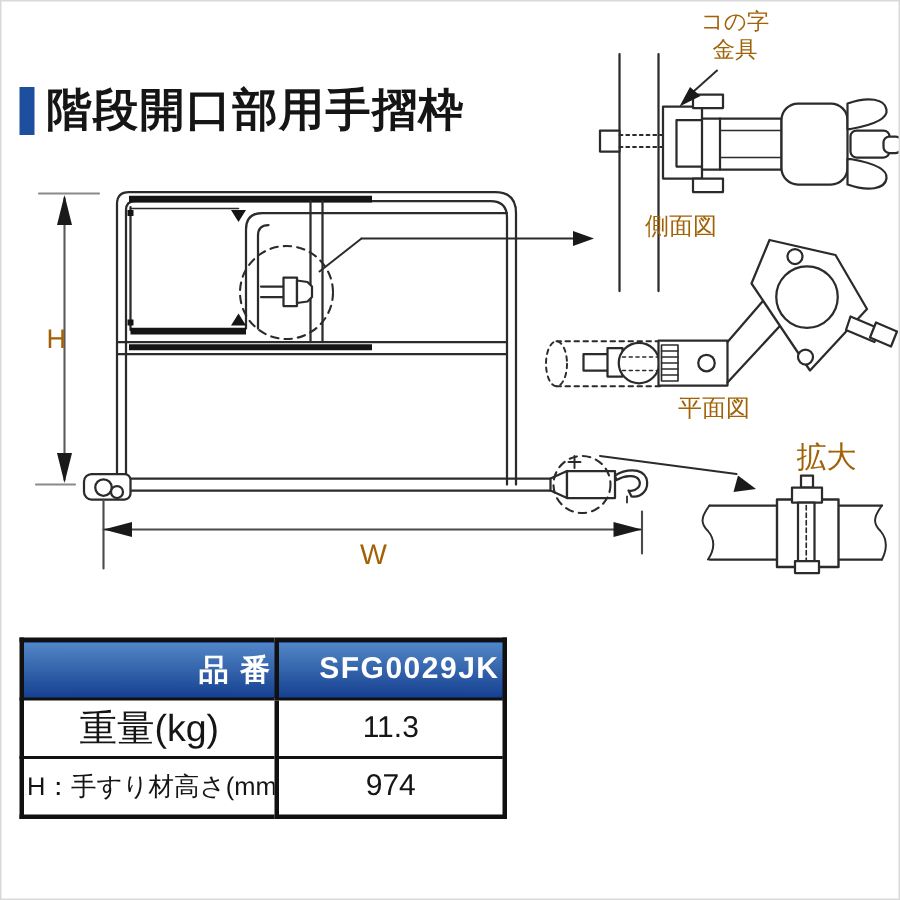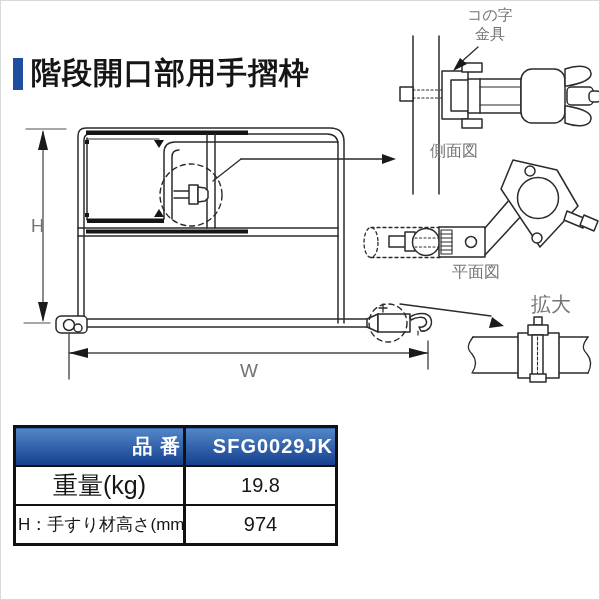--- a/index.html
+++ b/index.html
@@ -8,21 +8,21 @@
     font-family:"Liberation Sans","DejaVu Sans",sans-serif;color:#151515;
     overflow:hidden;box-sizing:border-box;border:1px solid #d9d9d9;
   }
   
   .title-row{position:absolute;left:12px;top:52px;display:flex;align-items:center;}
   .accent-bar{width:10px;height:32px;background:#1e4f9e;margin-right:8px;}
   .page-title{font-size:30px;font-weight:bold;letter-spacing:1px;white-space:nowrap;}
   
   .drawing{position:absolute;left:0;top:0;width:600px;height:430px;}
   
-  .diag-label{position:absolute;color:#737373;white-space:nowrap;}
+  .diag-label{position:absolute;color:#a16207;white-space:nowrap;}
   .lbl-h{left:30px;top:215px;font-size:18px;}
   .lbl-w{left:239px;top:359px;font-size:19px;}
   .lbl-bracket{left:458px;top:4px;width:62px;text-align:center;font-size:15px;line-height:19px;}
   .lbl-side{left:429px;top:140px;font-size:16px;}
   .lbl-plan{left:451px;top:261px;font-size:16px;}
   .lbl-enlarge{left:530px;top:290px;font-size:20px;}
   
   .spec-table{
     position:absolute;left:12px;top:424px;width:325px;
     border-collapse:collapse;table-layout:fixed;
@@ -206,21 +206,21 @@
   <table class="spec-table">
     <thead>
       <tr>
         <th class="hdr" style="background: linear-gradient(rgb(82, 135, 199) 0%, rgb(21, 63, 143) 100%); color: rgb(255, 255, 255);">品 番</th>
         <th class="hdr" style="background: linear-gradient(rgb(82, 135, 199) 0%, rgb(21, 63, 143) 100%); color: rgb(255, 255, 255);">SFG0029JK</th>
       </tr>
     </thead>
     <tbody>
       <tr>
         <td class="mid-label">重量(kg)</td>
-        <td>19.8</td>
+        <td>11.3</td>
       </tr>
       <tr>
         <td class="small-label">H：手すり材高さ(mm)</td>
         <td>974</td>
       </tr>
     </tbody>
   </table>
 
 </div>
 

